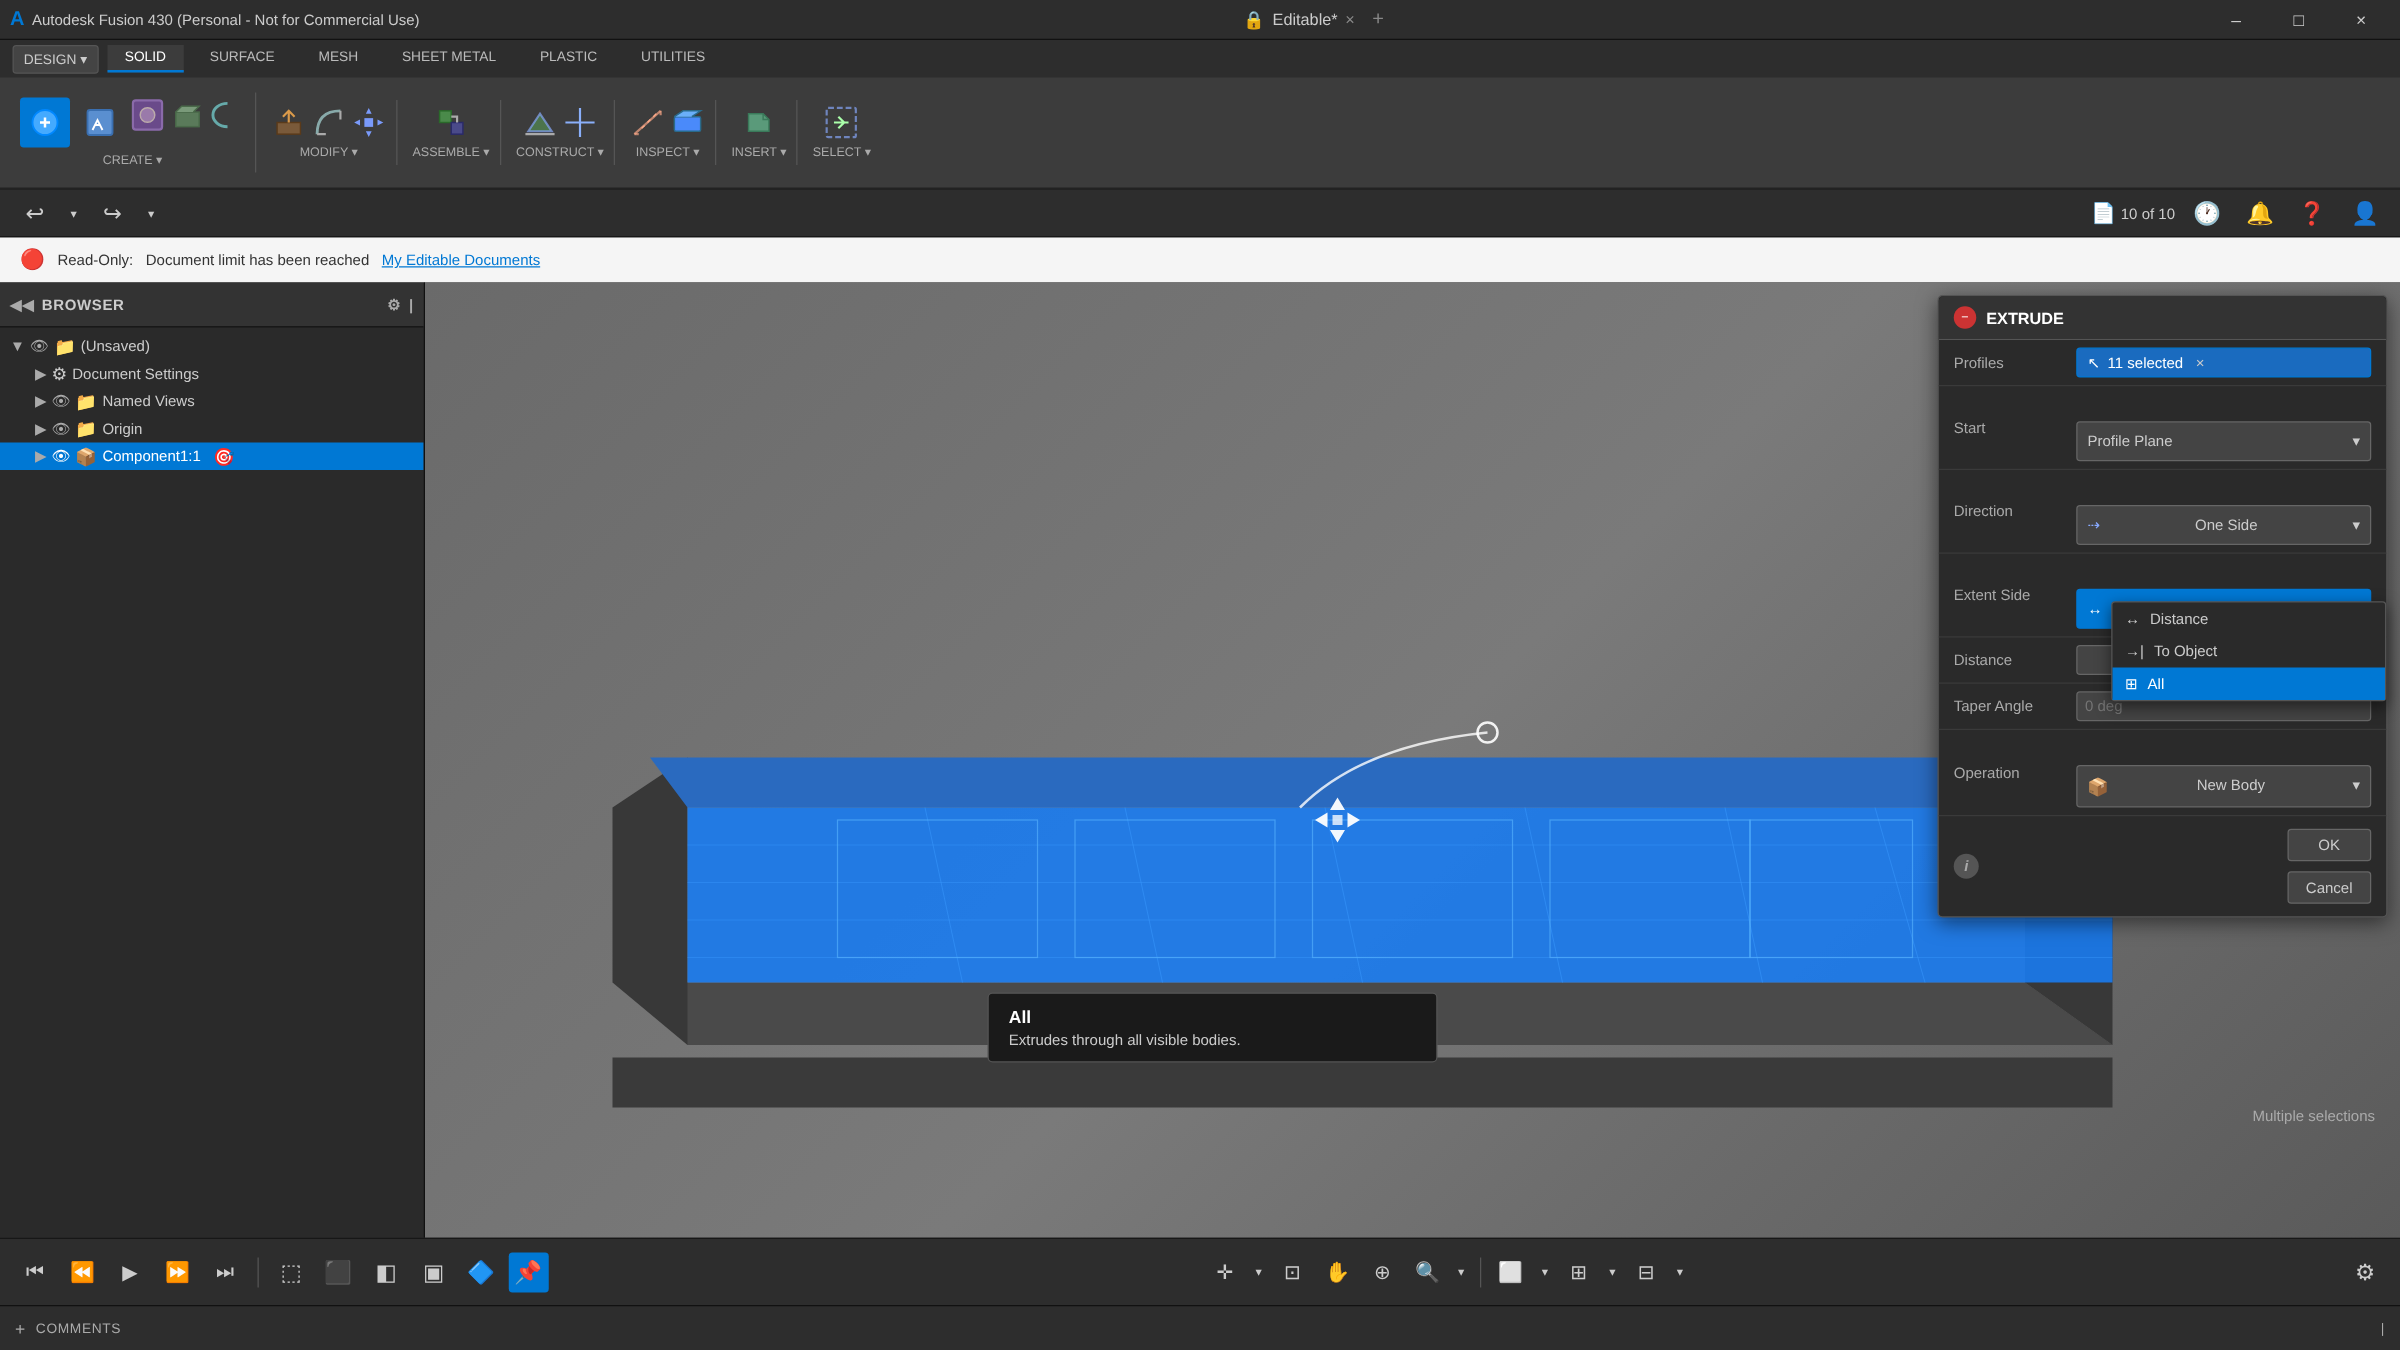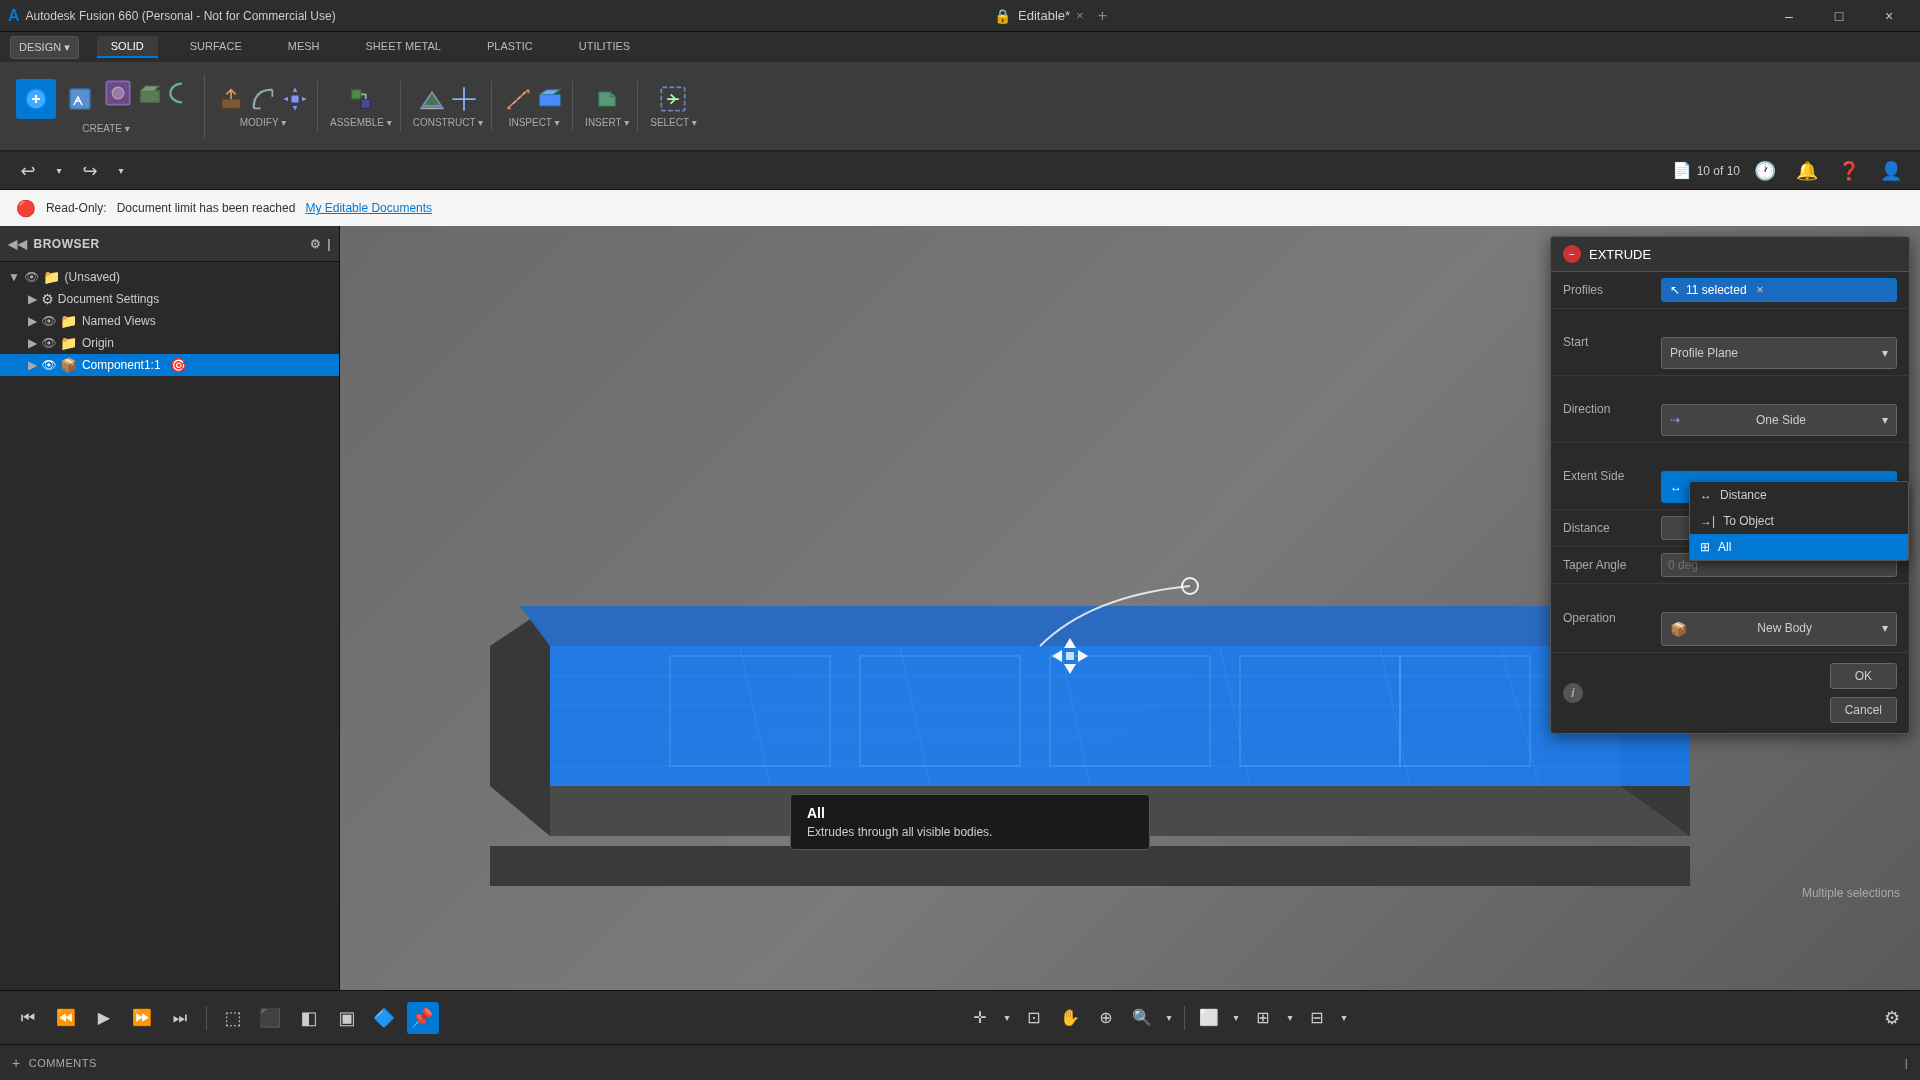--- a/index.html
+++ b/index.html
@@ -27,21 +27,21 @@
       border-bottom: 2px solid #222;
       display: flex;
       flex-direction: column;
     }
     #ribbon-tabs {
       display: flex;
       align-items: center;
       height: 30px;
       background: #2d2d2d;
       padding-left: 10px;
-      gap: 18px;
+      gap: 7px;
     }
     .ribbon-tab {
       padding: 4px 14px;
       font-size: 11px;
       color: #bbb;
       cursor: pointer;
       border-bottom: 2px solid transparent;
     }
     .ribbon-tab.active {
       color: #fff;
@@ -230,21 +230,21 @@
       height: 18px;
       background: #cc3333;
       border-radius: 50%;
       display: flex;
       align-items: center;
       justify-content: center;
       font-size: 10px;
       cursor: pointer;
       color: #fff;
     }
-    #extrude-header .panel-title { font-size: 13px; font-weight: normal; color: #fff; }
+    #extrude-header .panel-title { font-size: 13px; font-weight: bold; color: #fff; }
     .panel-row {
       display: flex;
       align-items: center;
       padding: 6px 12px;
       border-bottom: 1px solid #3a3a3a;
       gap: 8px;
     }
     .panel-label { width: 90px; color: #aaa; font-size: 12px; flex-shrink: 0; }
     .panel-control { flex: 1; }
     .type-buttons { display: flex; gap: 4px; }
@@ -405,21 +405,21 @@
       color: #aaa;
       font-size: 12px;
     }
   </style>
 </head>
 <body>
 
 <div id="titlebar">
   <div id="titlebar-left">
     <span style="color:#0078d4;font-size:16px;font-weight:bold;">A</span>
-    <span>Autodesk Fusion 660 (Personal - Not for Commercial Use)</span>
+    <span>Autodesk Fusion 430 (Personal - Not for Commercial Use)</span>
   </div>
   <div id="titlebar-center">
     <span style="font-size:14px;">🔒</span>
     <span style="cursor:pointer;">Editable*</span>
     <span style="cursor:pointer;color:#888;">×</span>
     <span style="margin-left:8px;color:#888;font-size:16px;cursor:pointer;">+</span>
   </div>
   <div id="titlebar-right">
     <button class="title-btn">–</button>
     <button class="title-btn">□</button>

